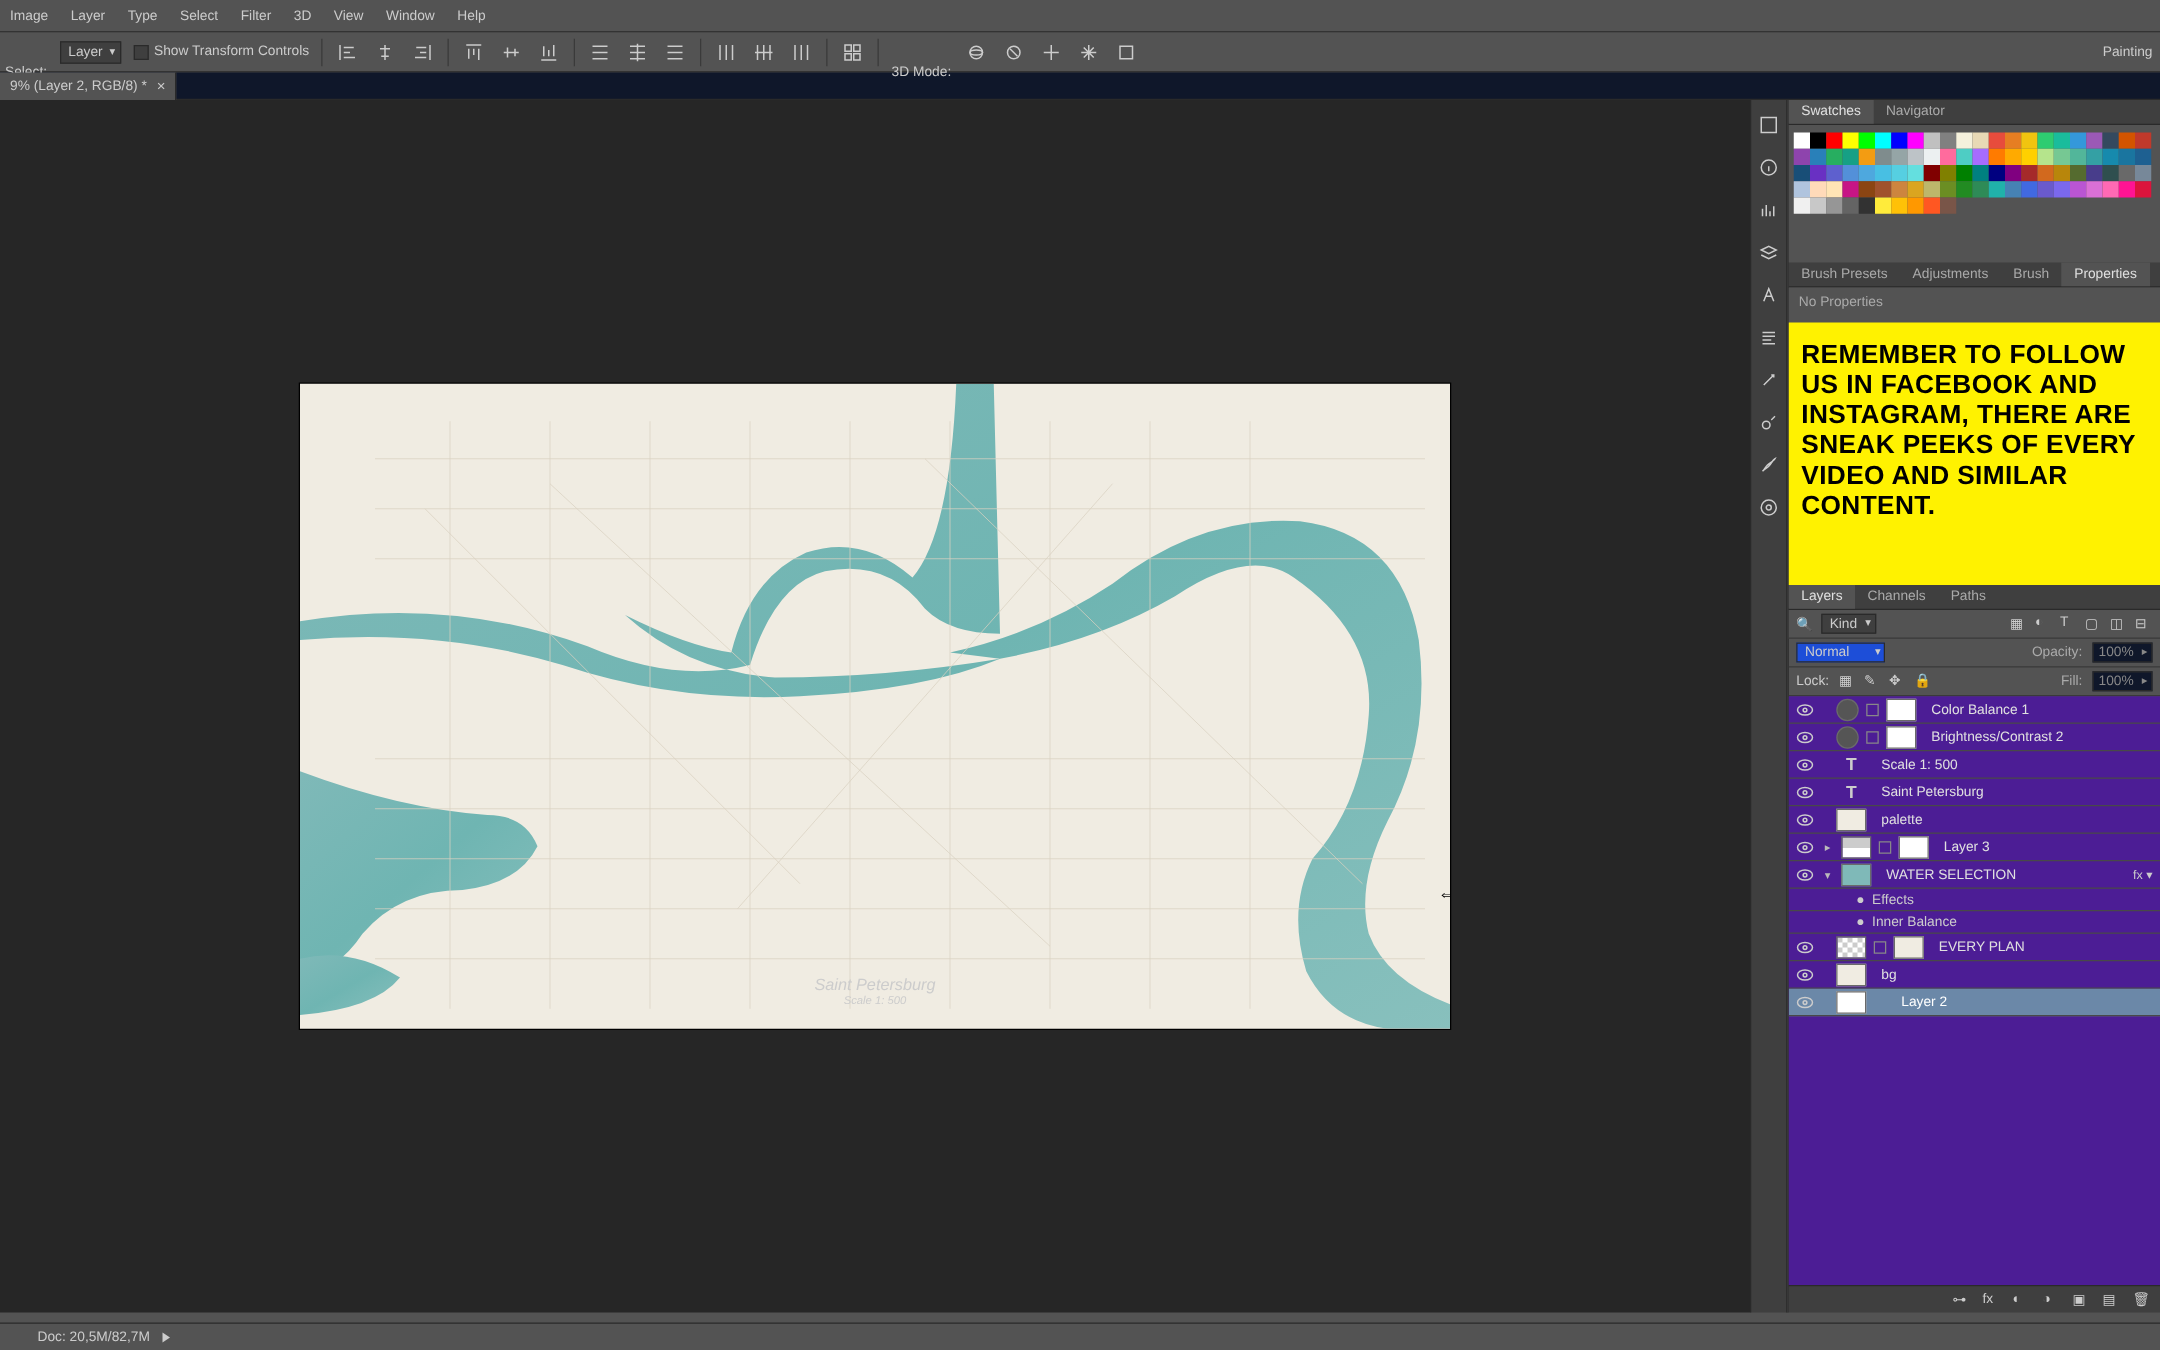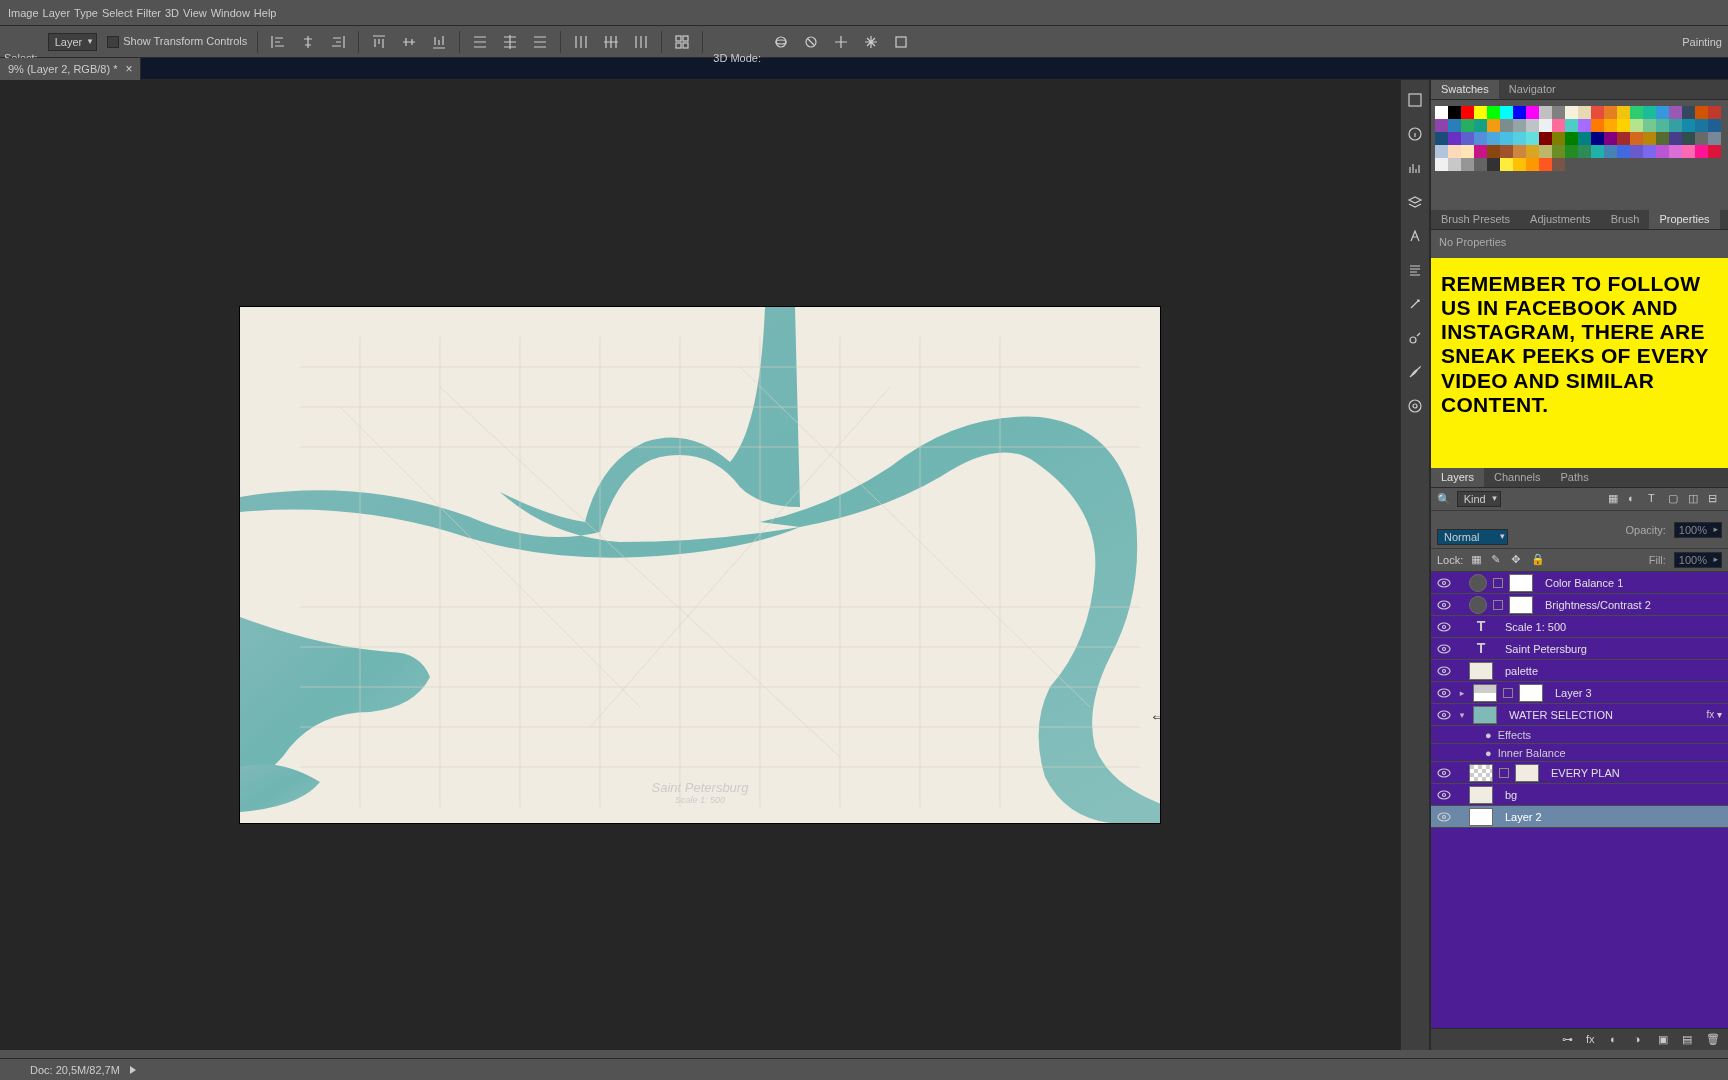--- a/index.html
+++ b/index.html
@@ -1,19 +1,19 @@
 <!DOCTYPE html>
 <html><head>
 <meta charset="utf-8">
 <style>
   * { margin:0; padding:0; box-sizing:border-box; font-family:"Segoe UI",Tahoma,sans-serif; font-size:11px; color:#ccc; user-select:none; }
   body { background:#535353; width:1728px; height:1080px; overflow:hidden; position:relative; }
 
   
-  .menubar { height:26px; background:#535353; display:flex; align-items:center; padding-left:8px; gap:4px; border-bottom:1px solid #2a2a2a; }
+  .menubar { height:26px; background:#535353; display:flex; align-items:center; padding-left:8px; gap:18px; border-bottom:1px solid #2a2a2a; }
   .menubar span { cursor:default; }
 
   
   .optbar { height:32px; background:#535353; display:flex; align-items:center; padding-left:4px; gap:10px; border-bottom:1px solid #2a2a2a; }
   .optlabel { color:#ccc;margin-top:32px; }
   .optsel { background:#3f3f3f; border:1px solid #2a2a2a; padding:2px 14px 2px 6px; position:relative; }
   .optsel::after { content:"▾"; position:absolute; right:4px; top:2px; font-size:9px; }
   .chk { width:12px; height:12px; border:1px solid #2a2a2a; background:#3f3f3f; display:inline-block; vertical-align:middle; margin-right:4px; }
   .optdivider { width:1px; height:22px; background:#3a3a3a; }
   .iconbtn { width:20px; height:20px; display:flex; align-items:center; justify-content:center; color:#ccc; }
@@ -54,42 +54,42 @@
 
   .note { background:#fff200; color:#000; padding:14px 10px; font-family:Arial,Helvetica,sans-serif; font-weight:900; font-size:21px; line-height:1.15; height:210px; letter-spacing:.3px; }
 
   .layerhead { display:flex; align-items:center; gap:6px; padding:3px 6px; background:#535353; border-bottom:1px solid #3a3a3a; }
   .lh-sel { background:#3f3f3f; border:1px solid #2a2a2a; padding:1px 14px 1px 6px; position:relative; flex:0 0 auto; }
   .lh-sel::after { content:"▾"; position:absolute; right:3px; top:1px; font-size:9px; }
   .lh-icons { display:flex; gap:6px; margin-left:auto; }
   .lh-icons span { width:14px; height:14px; display:block; }
 
   .blendrow { display:flex; align-items:center; padding:3px 6px; gap:8px; border-bottom:1px solid #3a3a3a; }
-  .blend { background:#0c4a6e; border:1px solid #2a2a2a; padding:1px 28px 1px 6px; position:relative;margin-top:15px; }
+  .blend { background:#1d4ed8; border:1px solid #2a2a2a; padding:1px 28px 1px 6px; position:relative; }
   .blend::after { content:"▾"; position:absolute; right:3px; top:1px; font-size:9px; }
   .oplab { color:#aaa; margin-left:auto; }
   .opval { background:#0f172a; border:1px solid #2a2a2a; padding:1px 14px 1px 4px; position:relative; color:#888; }
   .opval::after { content:"▸"; position:absolute; right:3px; top:1px; font-size:9px; }
 
   .lockrow { display:flex; align-items:center; padding:3px 6px; gap:8px; border-bottom:1px solid #3a3a3a; }
   .lockicons { display:flex; gap:6px; }
   .lockicons span { width:14px; height:14px; display:block; }
 
   .layerlist { flex:1; overflow:auto; background:#4c1d95; }
   .layer { display:flex; align-items:center; height:22px; border-bottom:1px solid #494949; padding-left:6px; gap:6px; }
   .layer.sel { background:#6b88a8; }
   .eye { width:14px; height:14px; flex:0 0 14px; }
   .eye svg { width:14px; height:14px; stroke:#ccc; fill:none; stroke-width:1.2; }
   .spacer6 { width:6px; flex:0 0 6px; }
   .thumb { width:24px; height:18px; background:#fff; border:1px solid #6a6a6a; flex:0 0 24px; }
   .thumb.mask { background:#fff; }
   .thumb.adj { background:#555; border:1px solid #6a6a6a; border-radius:50%; width:18px; height:18px; flex:0 0 18px; }
   .thumb.t { background:none; border:none; width:18px; text-align:center; font-weight:bold; font-size:14px; }
   .lname { padding-left:6px; color:#e0e0e0; }
-  .layer.sel .lname { color:#fff; }
+  .layer.sel .lname { color:#fff;margin-left:16px; }
   .twist { width:10px; flex:0 0 10px; font-size:9px; color:#bbb; text-align:center; }
   .link { width:10px; height:10px; border:1px solid #888; flex:0 0 10px; }
   .fx { margin-left:auto; margin-right:6px; font-size:10px; color:#ccc; }
   .sub { padding-left:54px; height:18px; display:flex; align-items:center; gap:6px; color:#ccc; border-bottom:1px solid #494949; }
 
   
   .status { position:absolute; left:0; right:0; bottom:0; height:22px; background:#535353; border-top:1px solid #2a2a2a; display:flex; align-items:center; padding-left:30px; gap:10px; }
   .status .play { width:0; height:0; border-left:6px solid #ccc; border-top:4px solid transparent; border-bottom:4px solid transparent; }
 
   

